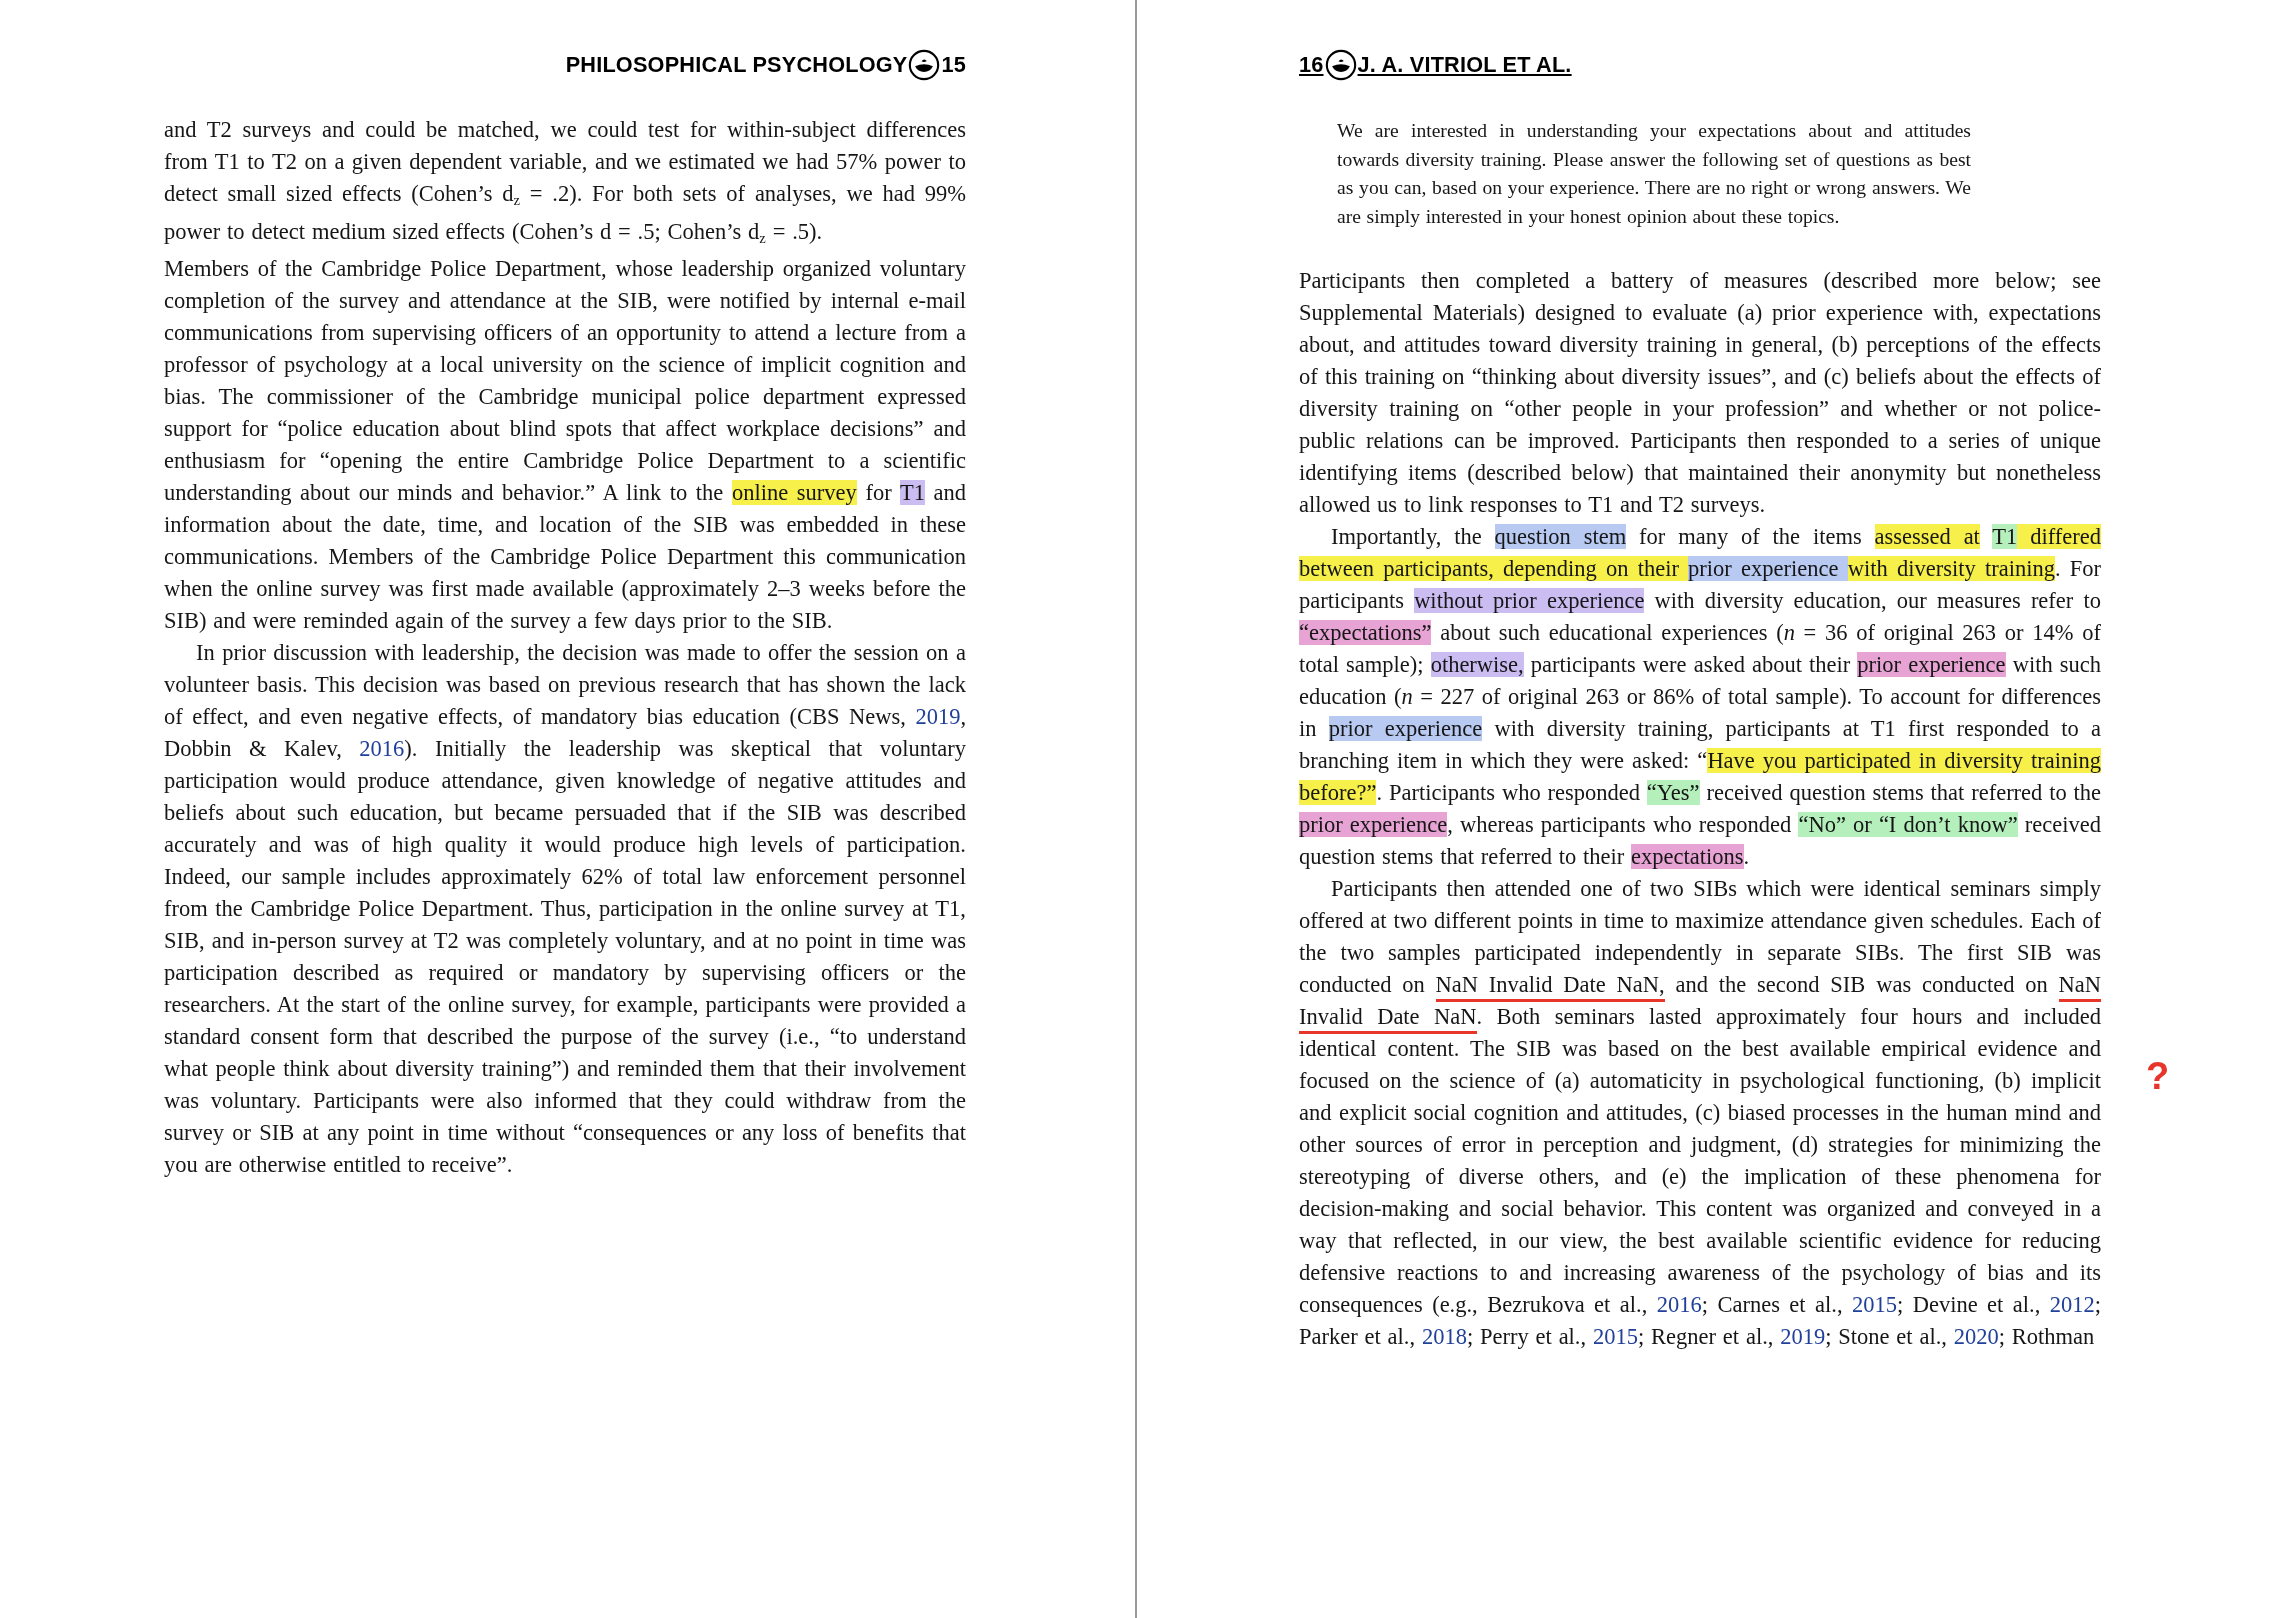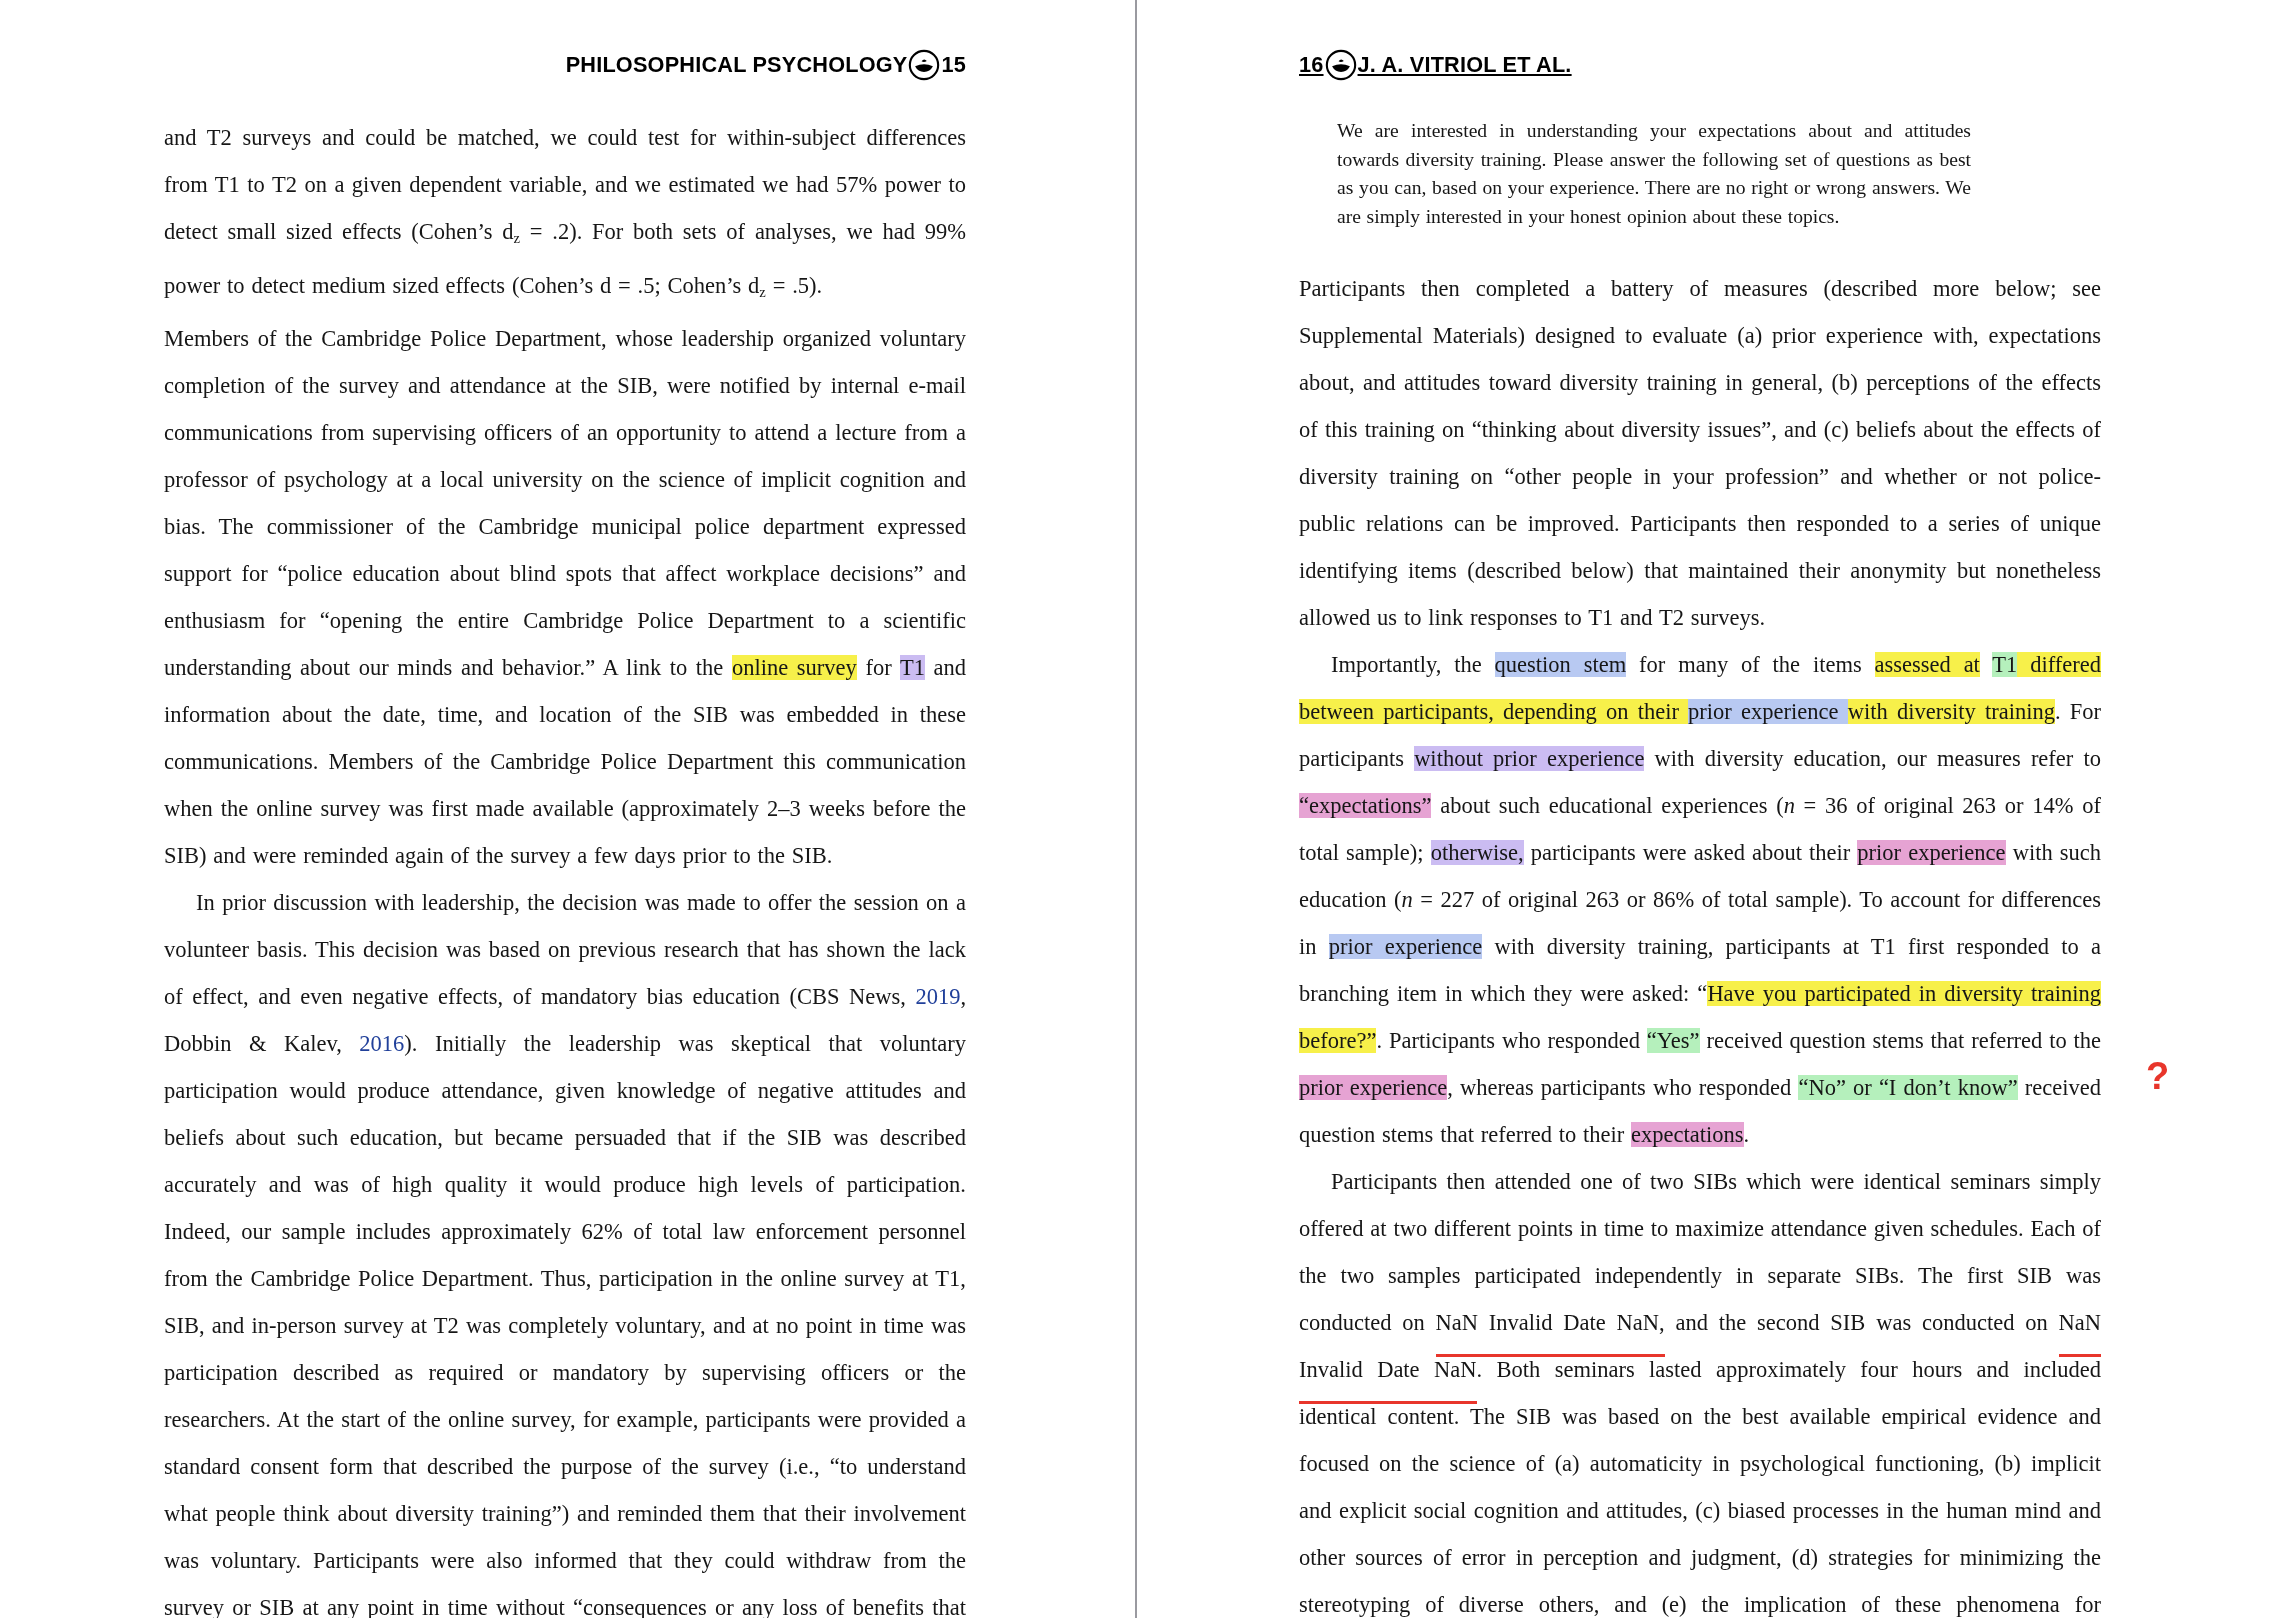--- a/index.html
+++ b/index.html
@@ -17,42 +17,42 @@
   }
   #left-header { left:164px; width:802px; justify-content:flex-end; }
   #right-header { left:1299px;text-decoration:underline; }
   .logo { display:inline-flex; align-items:center; }
 
   .page-body { position:absolute; top:114px; width:802px; }
   #left-body { left:164px; }
   #right-body { left:1299px; }
 
   p.body {
-    margin:0; font-size:22.5px; line-height:47px; text-align:justify;
+    margin:0; font-size:22.5px; line-height:32px; text-align:justify;
     word-spacing:1.2px;
   }
   p.body.indent { text-indent:32px; }
 
   h2.section {
     font-family:"Liberation Sans", sans-serif; font-style:italic; font-weight:bold;
     font-size:25px; color:var(--heading-green,#53804a); margin:45px 0 32px 0;
   }
 
   p.quote {
     margin:3.2px 130px 34px 38px; font-size:19.6px; line-height:28.5px;
     text-align:justify; word-spacing:0.8px;
   }
 
   .hl-yellow  { background:var(--highlight-yellow,#f7f04a); }
   .hl-blue    { background:var(--highlight-blue,#b8c9f2); }
   .hl-purple  { background:var(--highlight-purple,#cbbcf2); }
   .hl-green   { background:var(--highlight-green,#b5f0bc); }
   .hl-pink    { background:var(--highlight-pink,#e6a3d3);margin-top:26px; }
   .cite-link  { color:var(--link-blue,#21409a); cursor:pointer; }
-  .red-underline { border-bottom:3.2px solid var(--annotation-red,#e8352b); padding-bottom:19px; box-decoration-break:clone; -webkit-box-decoration-break:clone; }
+  .red-underline { border-bottom:3.2px solid var(--annotation-red,#e8352b); padding-bottom:2px; box-decoration-break:clone; -webkit-box-decoration-break:clone; }
   .it { font-style:italic; }
   .subsc { font-size:0.65em; vertical-align:-0.25em; }
 
   .margin-question {
     position:absolute; left:2146px; top:1057px;
     font-family:"Liberation Sans", sans-serif; font-weight:bold;
     font-size:38px; color:var(--annotation-red,#e8352b); line-height:1;
   }
 </style>
 </head>

